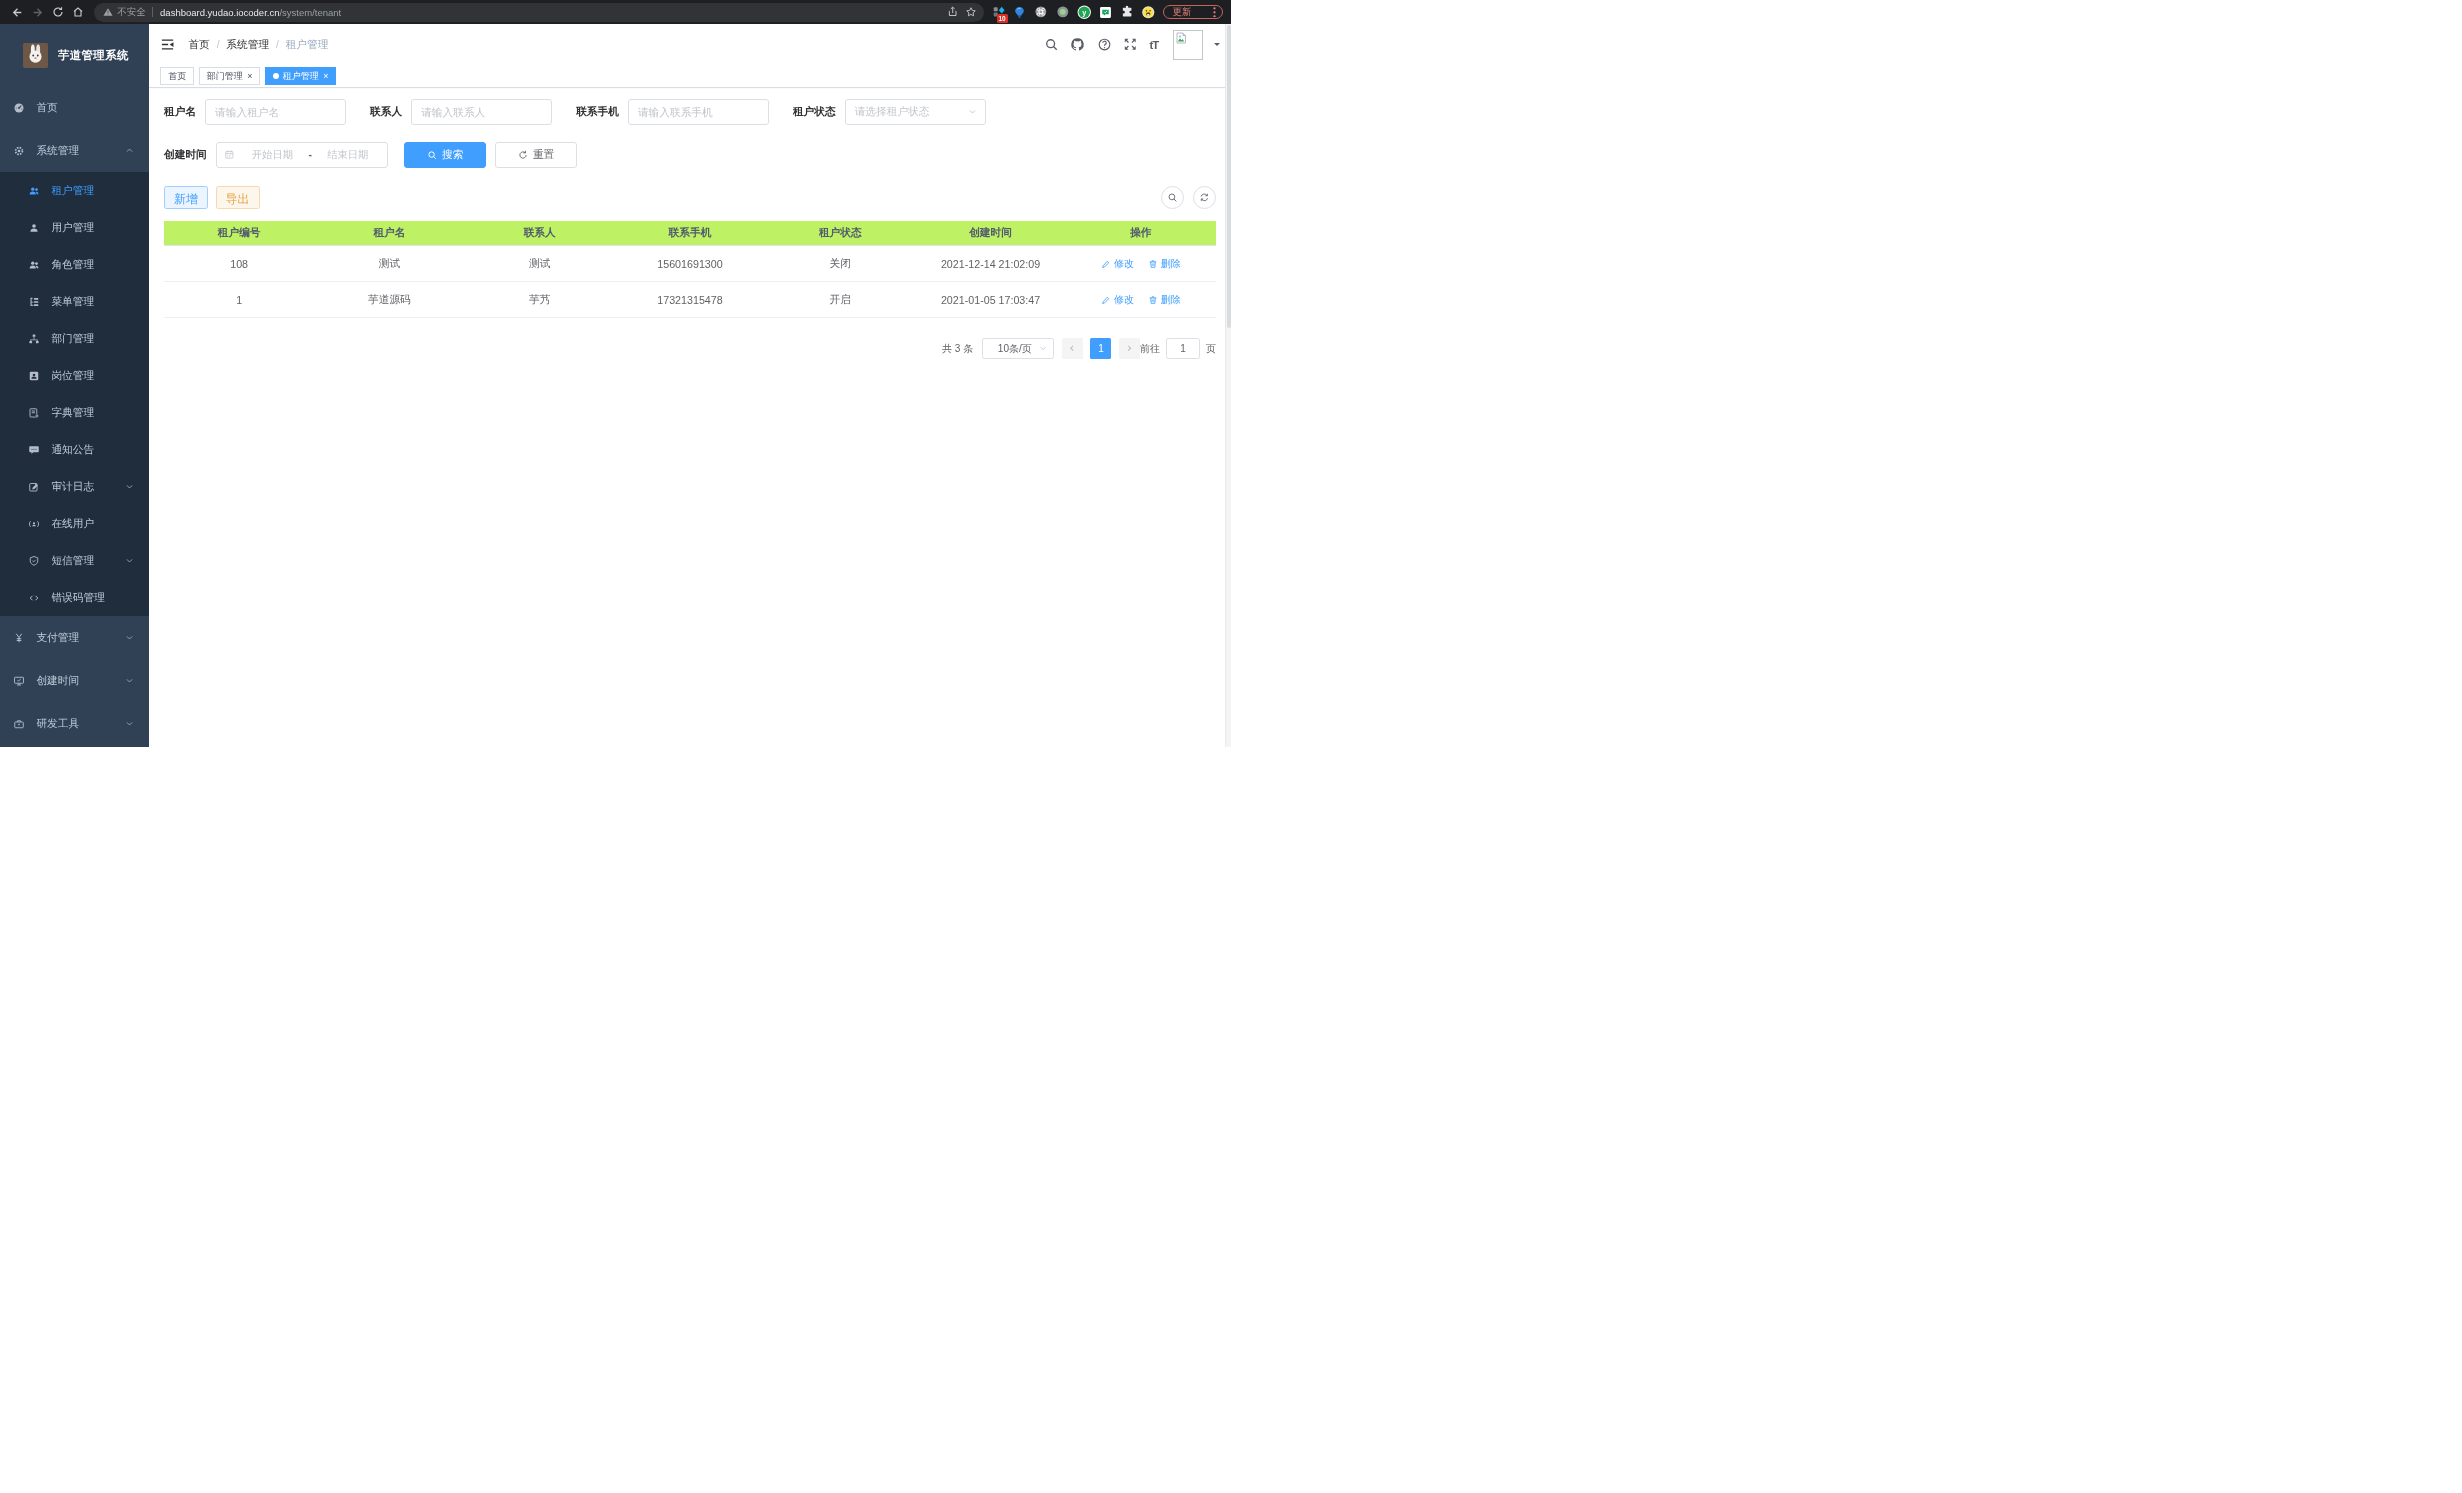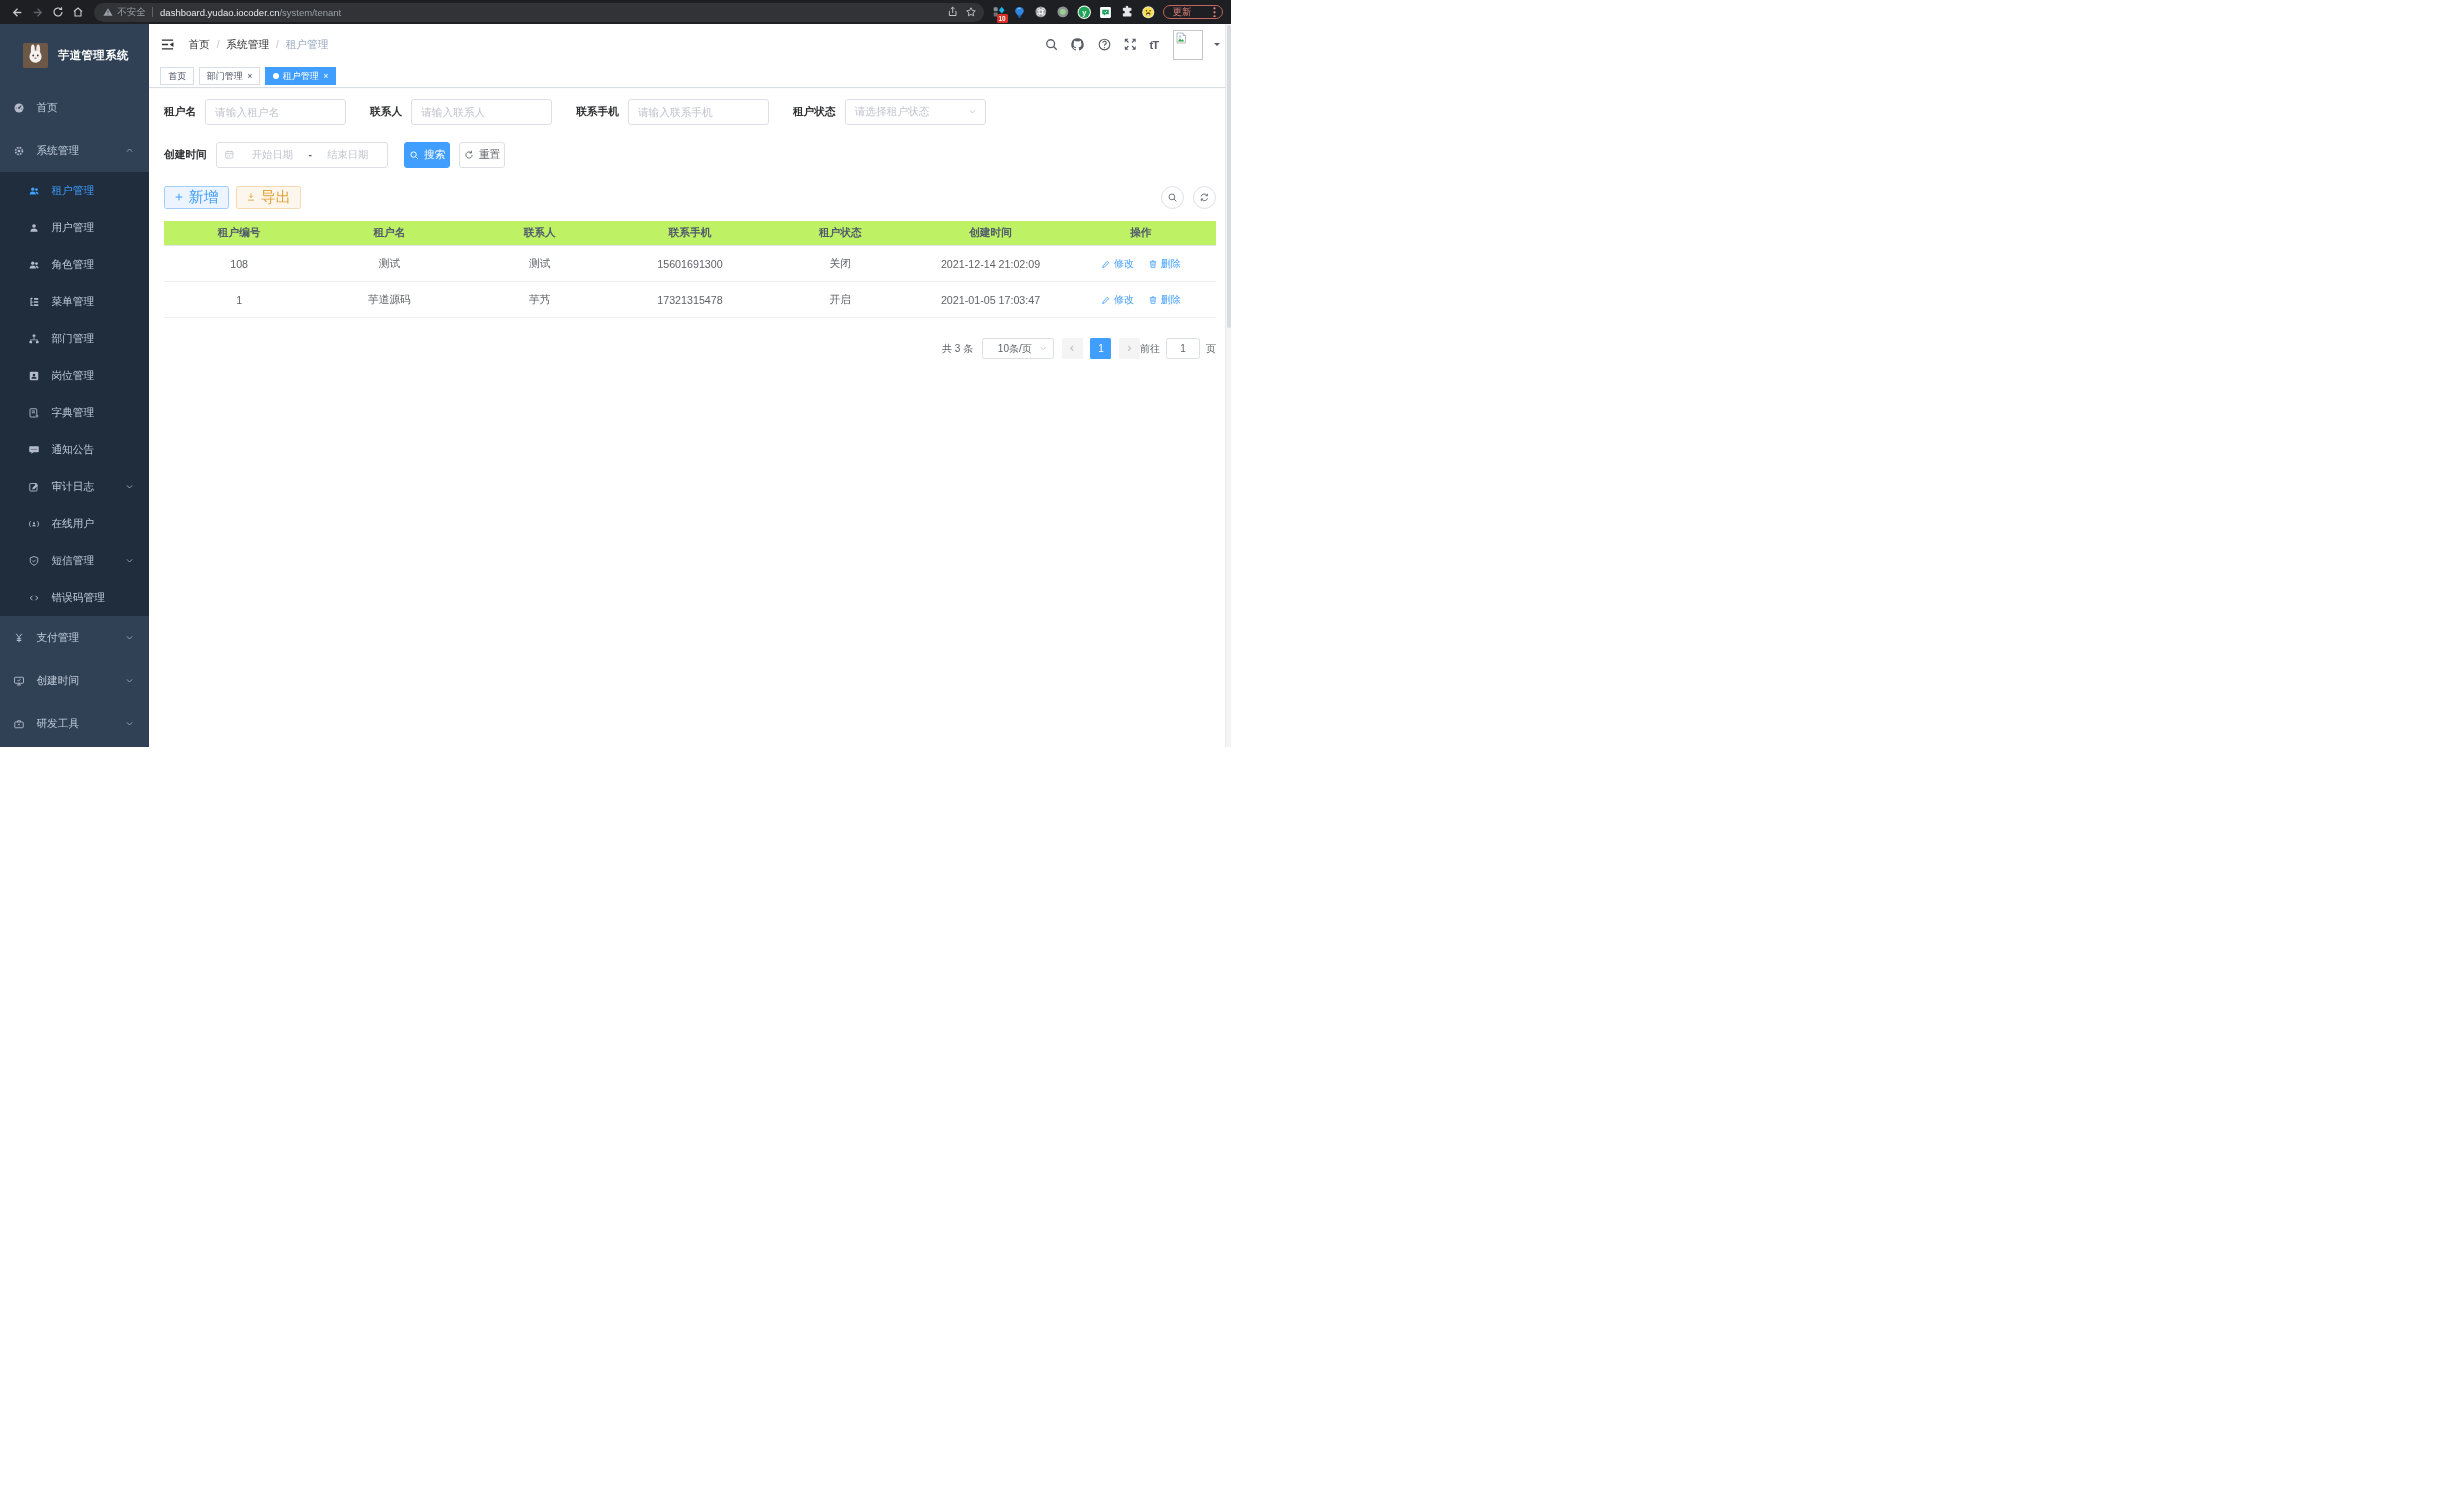--- a/index.html
+++ b/index.html
@@ -67,24 +67,24 @@
   .filter-label { font-size:10.7px; font-weight:700; color:#303133; margin-right:9px; white-space:nowrap; }
   .el-input { width:141px; height:26px; border:0.8px solid #dcdfe6; border-radius:3px; padding:0 9px; font-size:10.7px; color:#606266; outline:none; font-family:inherit; }
   .el-input::placeholder { color:#c0c4cc; }
   .el-select { width:141px; height:26px; border:0.8px solid #dcdfe6; border-radius:3px; padding:0 7.6px 0 9px; font-size:10.7px; color:#c0c4cc; display:flex; align-items:center; cursor:pointer; }
   .el-select .sel-text { flex:1; }
   .el-select .sel-caret { color:#c0c4cc; width:9px; height:9px; }
   .date-range { width:172px; height:26px; border:0.8px solid #dcdfe6; border-radius:3px; display:flex; align-items:center; padding:0 7.6px; font-size:10.3px; color:#c0c4cc; cursor:pointer; }
   .date-range .cal { width:10.7px; height:10.7px; color:#c0c4cc; margin-right:6px; flex:none; }
   .date-range .dr-start,.date-range .dr-end { flex:1; text-align:center; }
   .date-range .dr-sep { color:#606266; padding:0 4.6px; font-weight:700; }
-  .btn { height:26px; border-radius:3px; border:0.8px solid #dcdfe6; background:#fff; color:#606266; font-size:10.7px; padding:0 4px; display:inline-flex; align-items:center; gap:4.6px; cursor:pointer; font-family:inherit; }
+  .btn { height:26px; border-radius:3px; border:0.8px solid #dcdfe6; background:#fff; color:#606266; font-size:10.7px; padding:0 22px; display:inline-flex; align-items:center; gap:4.6px; cursor:pointer; font-family:inherit; }
   .btn .bi { width:10px; height:10px; }
   .btn-primary { background:#409eff; border-color:#409eff; color:#fff; }
-  .btn-sm { height:23px; font-size:15px; padding:0 9px; border-radius:2.3px; }
+  .btn-sm { height:23px; font-size:12px; padding:0 9px; border-radius:2.3px;flex-direction:column; }
   .btn-plain-primary { background:#ecf5ff; border-color:#a0cfff; color:#409eff; }
   .btn-plain-warning { background:#fdf6ec; border-color:#f5dab1; color:#e6a23c; }
   .toolbar { display:flex; align-items:center; margin-bottom:12px; }
   .toolbar .gap { width:7.6px; }
   .toolbar-right { margin-left:auto; display:flex; }
   .circle-btn { width:23px; height:23px; border-radius:50%; border:0.8px solid #dcdfe6; background:#fff; color:#606266; display:flex; align-items:center; justify-content:center; cursor:pointer; margin-left:9px; }
   .circle-btn svg { width:10.7px; height:10.7px; }
 
   table.grid { width:100%; border-collapse:collapse; font-size:10.7px; color:#606266; table-layout:fixed; }
   table.grid th { background:#bef264; color:#515a6e; font-weight:700; height:25px; text-align:center; border-bottom:0.8px solid #dfe4ed; }

